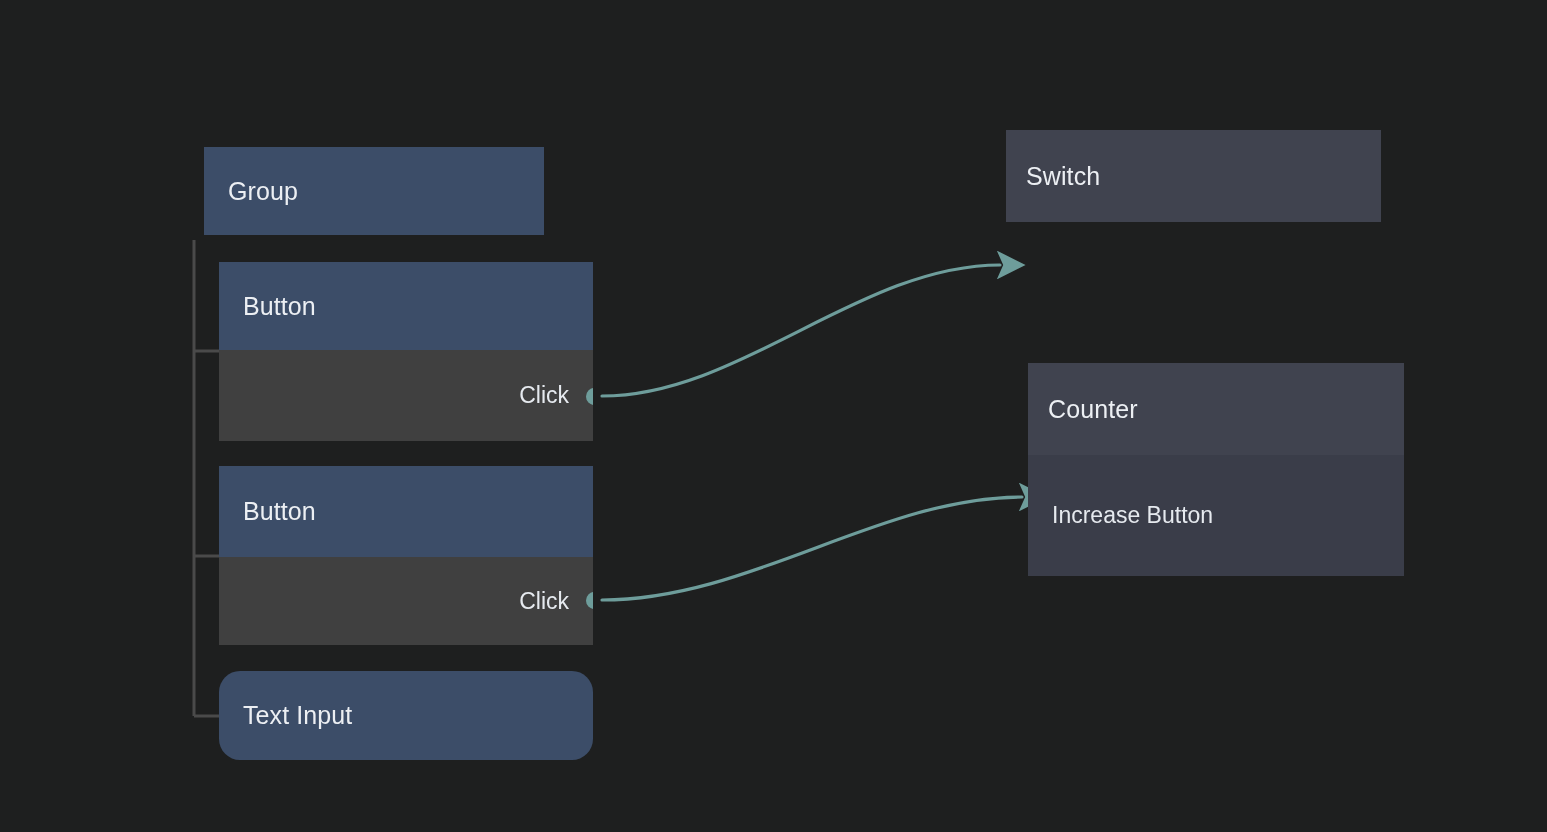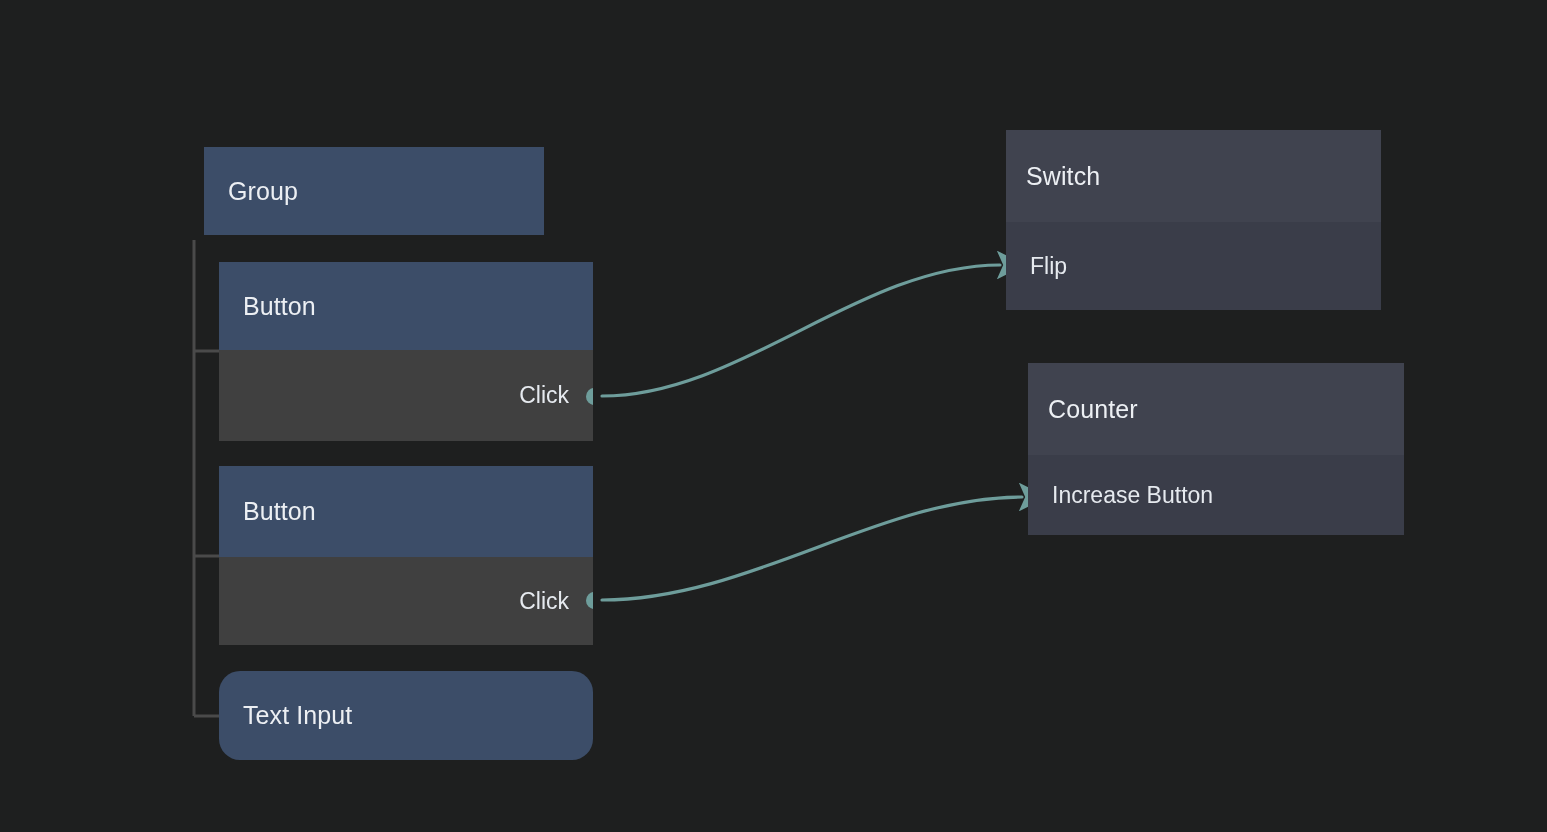--- a/index.html
+++ b/index.html
@@ -156,27 +156,22 @@
             <span class="port-label">Click</span>
           </div>
           <div class="port-dot" style="left: 367px; top: 35px;"></div>
         </div>
       </div>
       <div class="node blue header-only" style="left: 219px; top: 671px; width: 374px; height: 89px; border-radius: 21px;">
         <div class="node-header" style="height: 89px;">Text Input</div>
       </div>
       <div class="node grey" style="left: 1006px; top: 130px; width: 375px; height: 180px;">
         <div class="node-header" style="height: 92px;">Switch</div>
-        <div class="node-body">
-          <div class="port-row in">
-            <span class="port-label">Flip</span>
-          </div>
-        </div>
       </div>
-      <div class="node grey" style="left: 1028px; top: 363px; width: 376px; height: 172px;">
+      <div class="node grey" style="left: 1028px; top: 363px; width: 376px; height: 213px;">
         <div class="node-header" style="height: 92px;">Counter</div>
         <div class="node-body">
           <div class="port-row in">
             <span class="port-label">Increase Button</span>
           </div>
         </div>
       </div>
     </div>
 
 </div>

